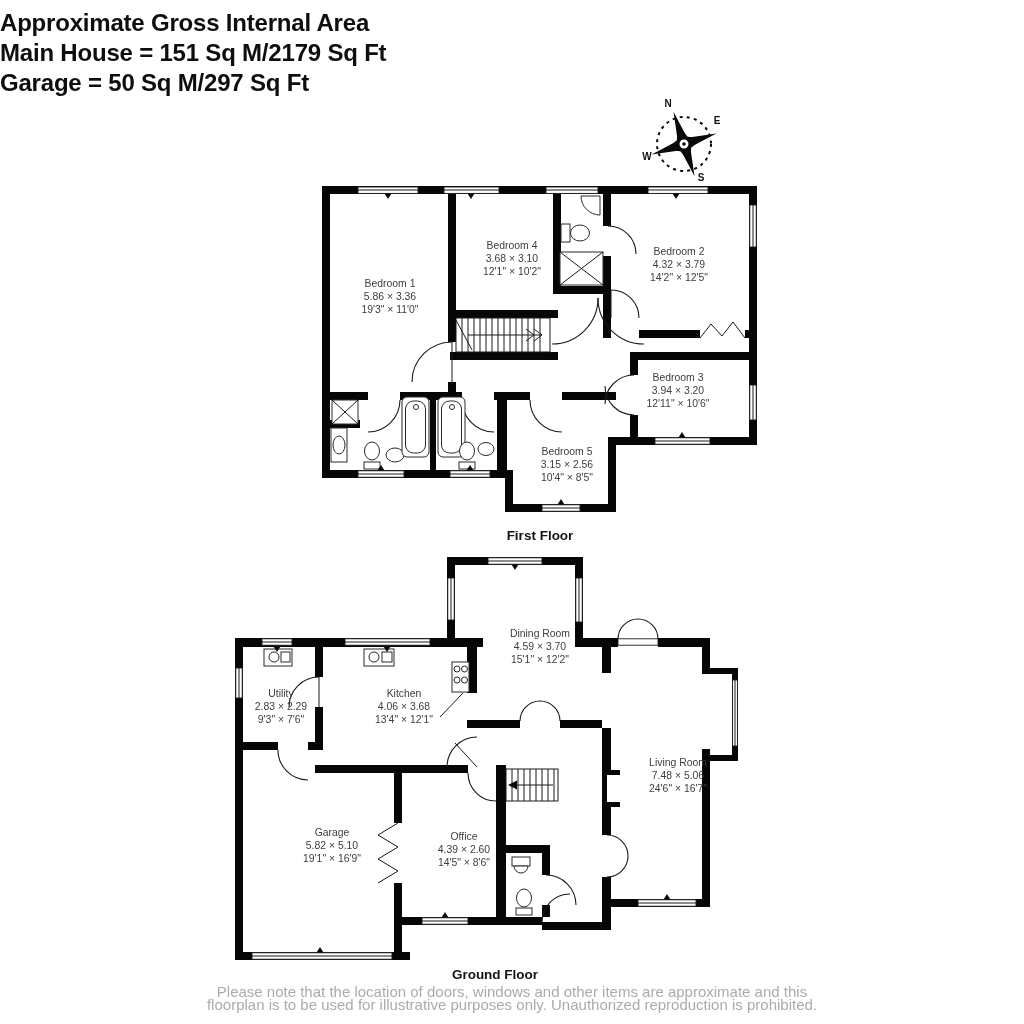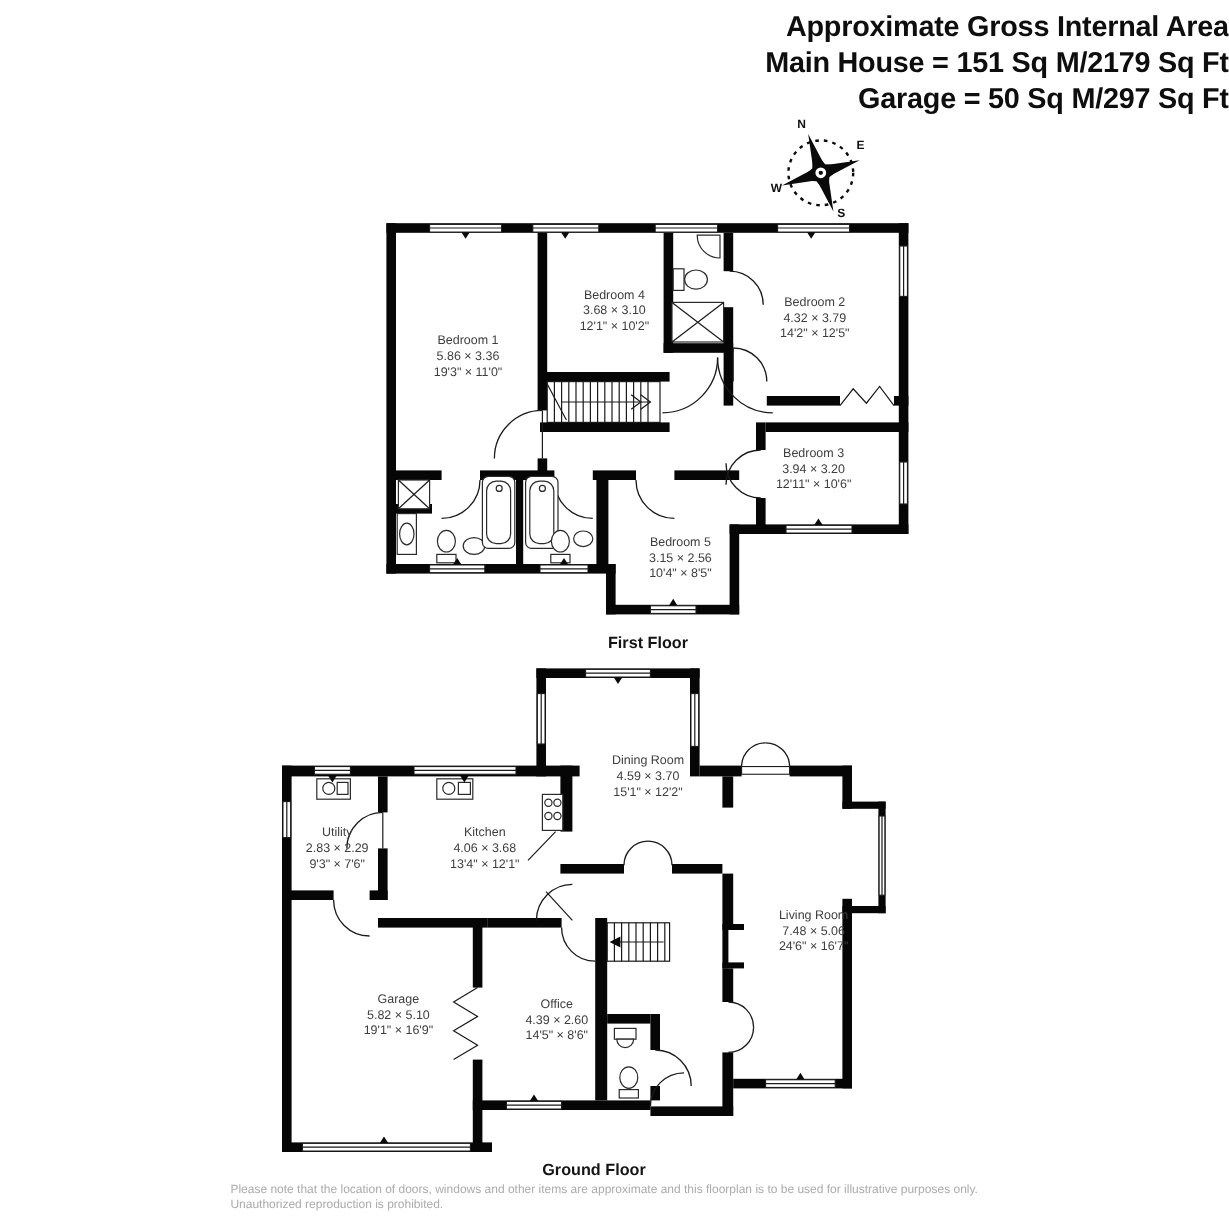--- a/index.html
+++ b/index.html
@@ -1,31 +1,31 @@
 <!DOCTYPE html>
 <html><head>
 <meta charset="utf-8">
 <style>
   html,body{margin:0;padding:0;background:#fff;}
   .canvas{position:relative;width:1024px;height:1024px;background:#fff;overflow:hidden;
           font-family:"Liberation Sans", sans-serif;}
-  .header{position:absolute;top:8px;left:0;width:1024px;text-align:right;
+  .header{position:absolute;top:8px;left:0;width:1024px;text-align:left;
           font-weight:bold;font-size:24px;line-height:30px;color:#0e0e0e;letter-spacing:-0.2px;}
   .plan-svg{position:absolute;top:0;left:0;}
   .room-name,.room-dim{font-family:"Liberation Sans",sans-serif;font-size:10.4px;fill:#3d3d3d;}
   .floor-label{font-family:"Liberation Sans",sans-serif;font-size:13.5px;font-weight:bold;fill:#141414;}
   .compass-letter{font-family:"Liberation Sans",sans-serif;font-size:10px;font-weight:bold;fill:#111;}
   .wall{fill:#060606;}
   .win{fill:#ffffff;stroke:#1a1a1a;stroke-width:0.9;}
   .thin{stroke:#1a1a1a;stroke-width:1;fill:none;}
   .door{stroke:#1a1a1a;stroke-width:1.1;fill:none;}
   .fix{stroke:#2a2a2a;stroke-width:1;fill:#ffffff;}
   .tick{fill:#0a0a0a;}
   .footer{position:absolute;top:986px;left:50%;transform:translateX(-50%);width:640px;
-          text-align:left;font-size:10px;line-height:12.5px;color:#ababab;}
+          text-align:center;font-size:15px;line-height:12.5px;color:#ababab;}
 </style>
 </head>
 <body>
 
 <div class="canvas">
 
   <div class="header">
     <div>Approximate Gross Internal Area</div>
     <div>Main House = 151 Sq M/2179 Sq Ft</div>
     <div>Garage = 50 Sq M/297 Sq Ft</div>

